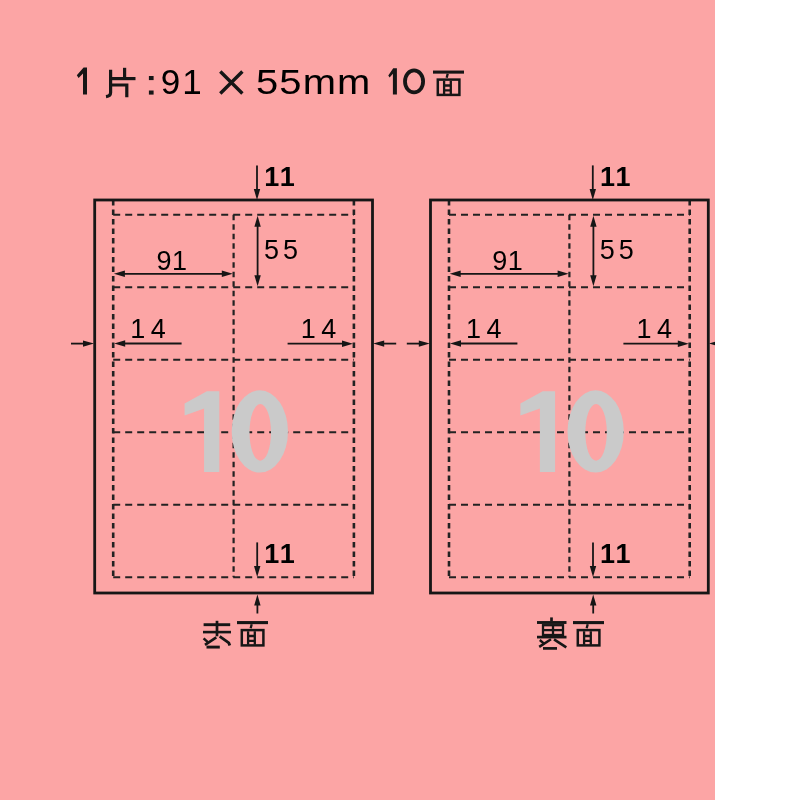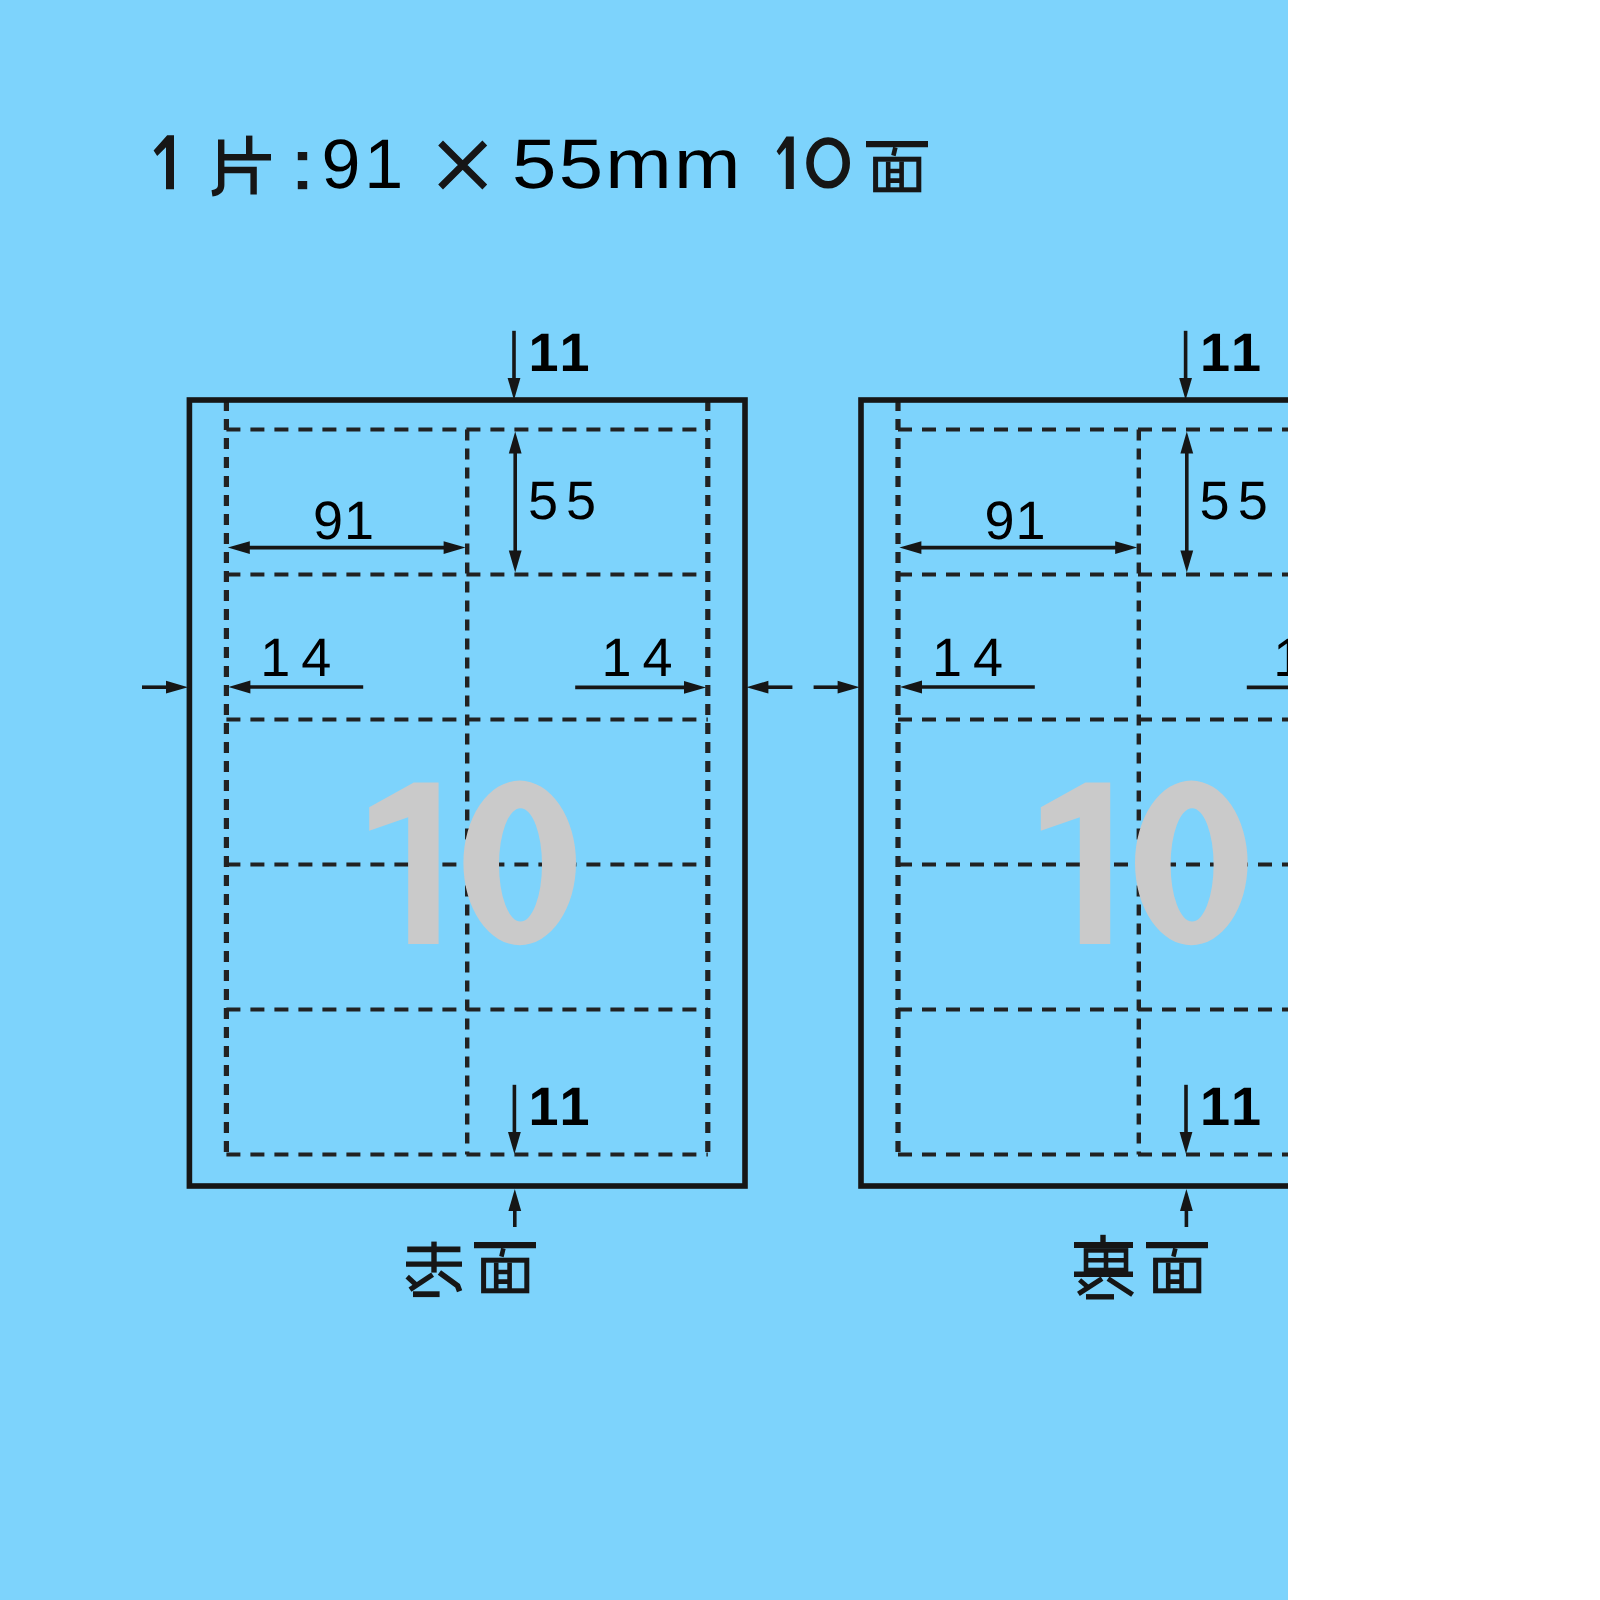--- a/index.html
+++ b/index.html
@@ -1,16 +1,16 @@
 <!DOCTYPE html>
 <html><head>
 <meta charset="utf-8">
 <style>
   html,body{margin:0;padding:0;background:#fff;}
-  #page{position:relative;width:644px;height:800px;background:#7dd3fc;overflow:hidden;}
+  #page{position:relative;width:715px;height:800px;background:#fca5a5;overflow:hidden;}
   svg text{font-family:"Liberation Sans",sans-serif;}
 </style>
 </head>
 <body>
 <div id="page">
 <svg width="800" height="800" viewBox="0 0 800 800">
 <defs>
 
   <g id="kata" stroke="#161616" fill="none">
     <path d="M16.1,3.8 L16.1,26.5 Q16.1,30 11.5,30.7" stroke-width="3.2"></path>

